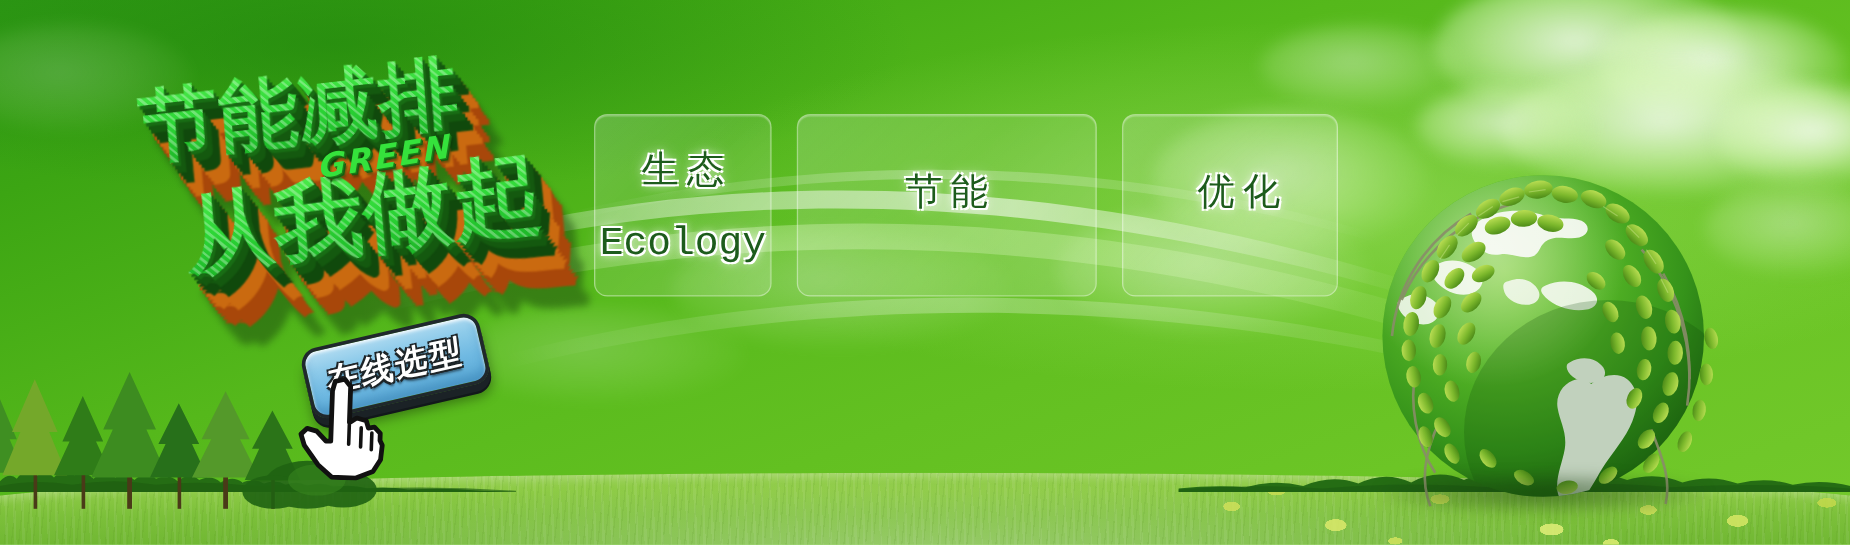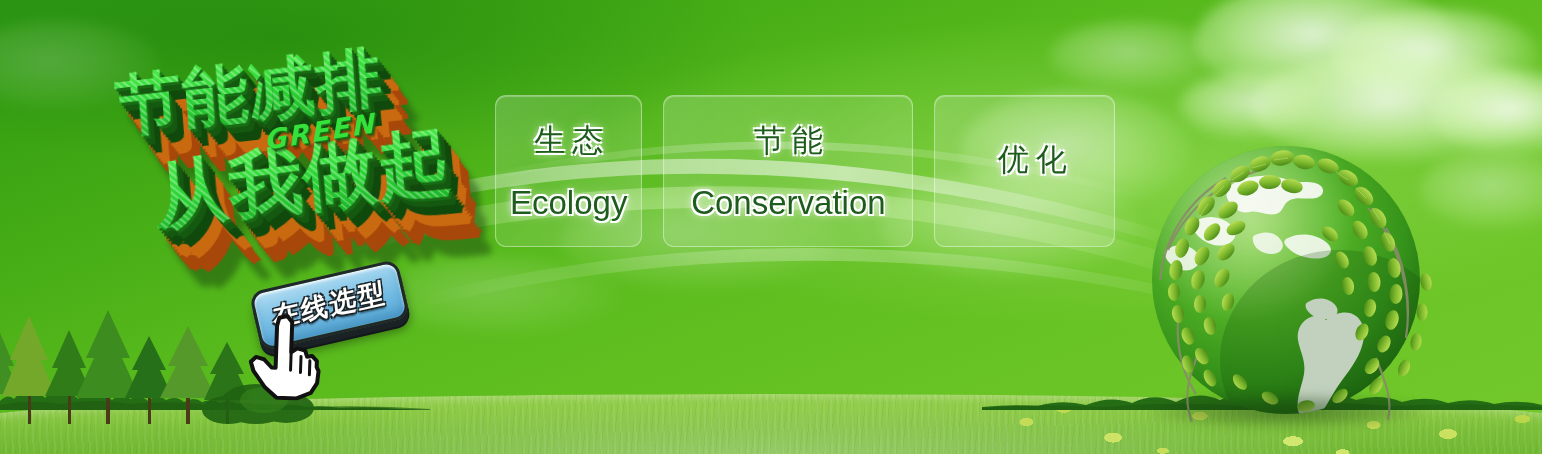--- a/index.html
+++ b/index.html
@@ -244,21 +244,21 @@
     margin-bottom: 22px;
     text-shadow:
       -1.6px -1.6px 0 #ffffff,
        1.6px -1.6px 0 #ffffff,
       -1.6px  1.6px 0 #ffffff,
        1.6px  1.6px 0 #ffffff,
        0 0 7px rgba(255,255,255,0.95),
        0 0 14px rgba(255,255,255,0.65);
   }
   .card-en {
-    font-family: Liberation Sans, sans-serif;
+    font-family: Liberation Mono, monospace;
     font-size: 33px;
     font-weight: normal;
     color: #1d5c1c;
     white-space: nowrap;
     text-shadow:
       -1.6px -1.6px 0 #ffffff,
        1.6px -1.6px 0 #ffffff,
       -1.6px  1.6px 0 #ffffff,
        1.6px  1.6px 0 #ffffff,
        0 0 7px rgba(255,255,255,0.95),
@@ -407,21 +407,20 @@
     </svg>
   </div>
 
   <div class="cards">
     <div class="card card-1">
       <div class="card-cn">生态</div>
       <div class="card-en">Ecology</div>
     </div>
     <div class="card card-2">
       <div class="card-cn">节能</div>
-      <div class="card-en">Conservation</div>
     </div>
     <div class="card card-3">
       <div class="card-cn">优化</div>
     </div>
   </div>
 
 
   <div class="globe-wrap">
     <div class="globe-shadow"></div>
     <svg width="292" height="292" viewBox="0 0 292 292">

